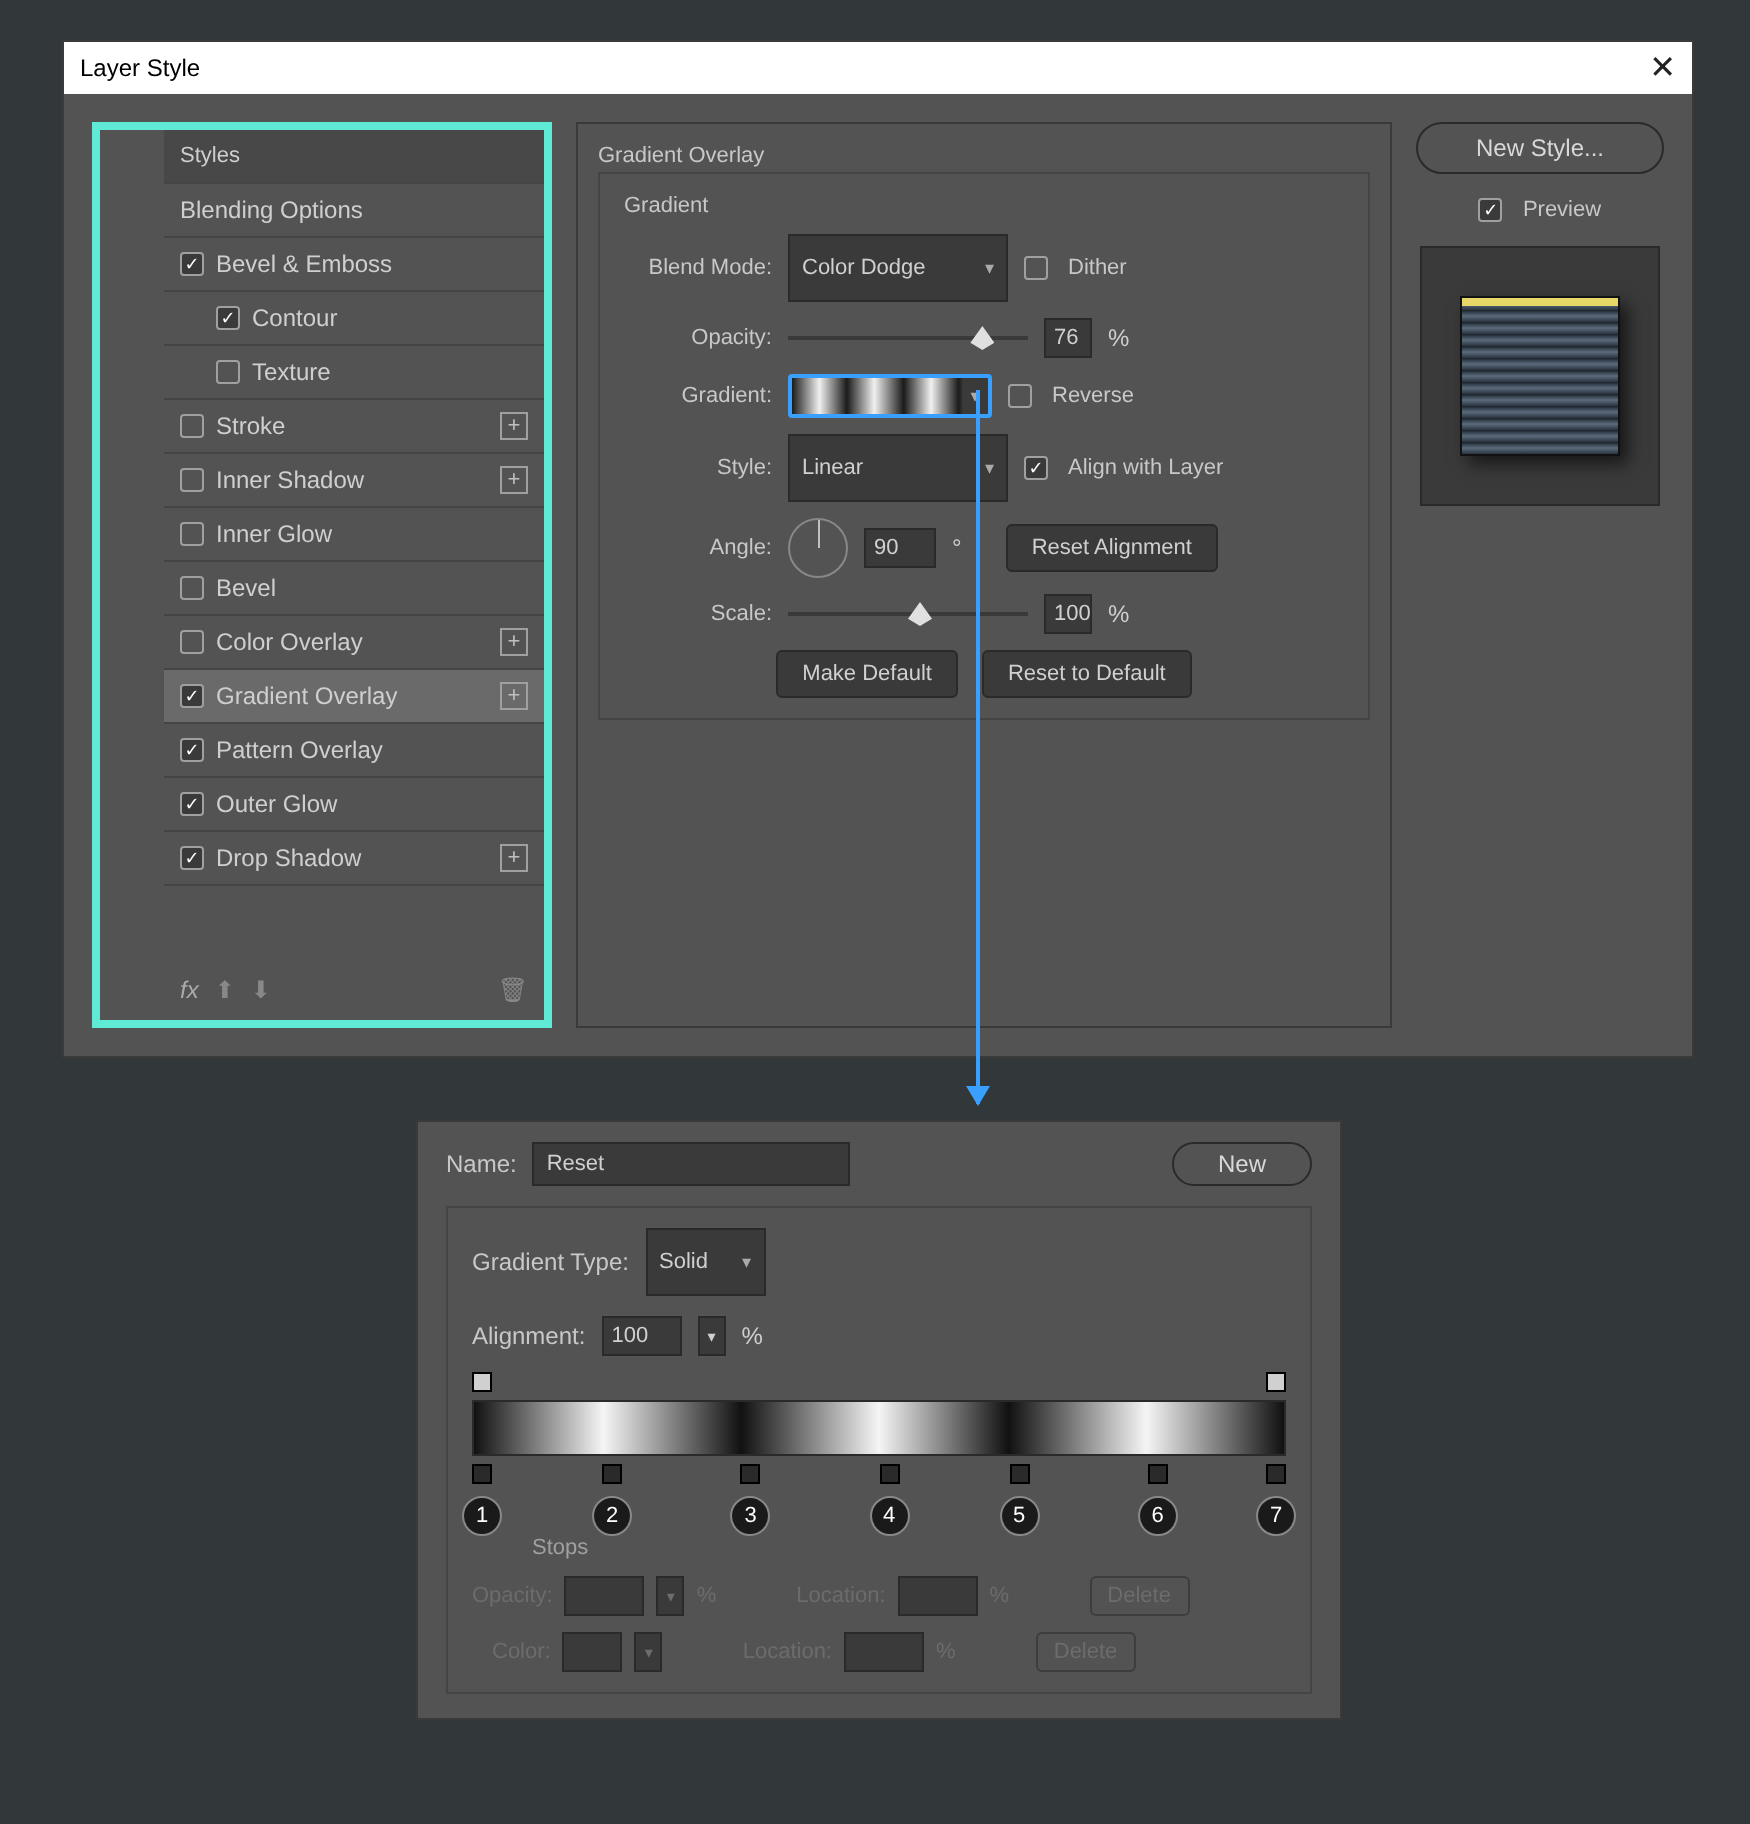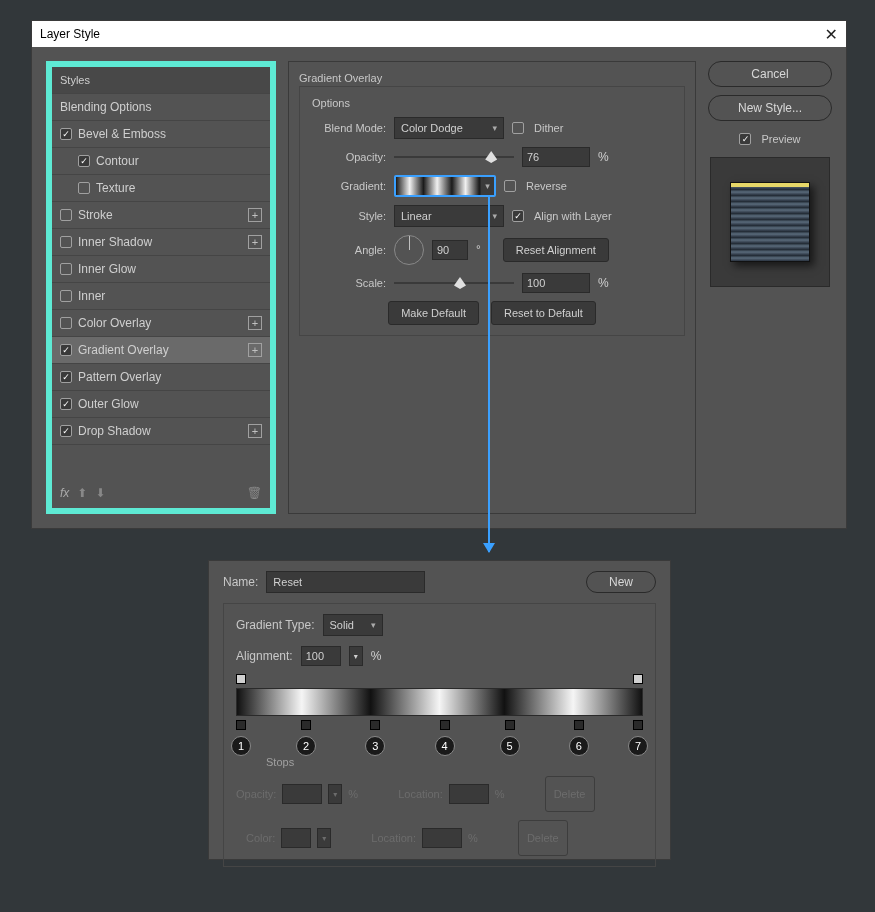--- a/index.html
+++ b/index.html
@@ -28,23 +28,23 @@
     padding: 0 8px;
     color: #000;
     font-size: 12px;
     justify-content: space-between;
   }
   .close-x { font-size: 16px; color: #222; cursor: default; }
   .body { display: flex; padding: 14px; gap: 12px; height: calc(100% - 26px); }
   
   .styles-panel {
     width: 230px;
-    border: 6px solid #5eead4;
+    border: 4px solid #5eead4;
     background: #535353;
-    display: flex; flex-direction: column;
+    display: flex; flex-direction: column; padding-left: 32px;
   }
   .styles-row {
     height: 27px;
     display: flex; align-items: center;
     padding: 0 8px;
     border-bottom: 1px solid #454545;
     justify-content: space-between;
     color: #cfcfcf;
   }
   .styles-row.header { background: #484848; font-size: 11px; }
@@ -91,21 +91,21 @@
     padding: 10px 12px;
     margin-top: 2px;
   }
   .field-row {
     display: flex; align-items: center;
     margin-bottom: 8px;
     gap: 8px;
   }
   .field-label { width: 74px; text-align: right; font-size: 11px; color: #c8c8c8; }
   .select {
-    height: 22px; background: #3a3a3a;
+    height: 34px; background: #3a3a3a;
     border: 1px solid #2a2a2a;
     display: flex; align-items: center;
     padding: 0 6px; color: #d0d0d0;
     font-size: 11px;
     justify-content: space-between;
     min-width: 100px;
   }
   .select .chev { font-size: 9px; color: #aaa; }
   .slider-track {
     flex: 1;
@@ -114,21 +114,21 @@
     position: relative;
     max-width: 120px;
   }
   .slider-thumb {
     position: absolute; top: -5px;
     width: 12px; height: 12px;
     background: #e0e0e0;
     clip-path: polygon(50% 0, 100% 70%, 50% 100%, 0 70%);
   }
   .num-input {
-    width: 68px; height: 20px;
+    width: 24px; height: 20px;
     background: #3a3a3a; border: 1px solid #2a2a2a;
     color: #d0d0d0; font-size: 11px;
     display: flex; align-items: center; padding: 0 4px;
   }
   .grad-swatch {
     width: 102px; height: 22px;
     border: 2px solid #3aa0ff;
     border-radius: 2px;
     background: linear-gradient(90deg,#1b1b1b 0%,#f0f0f0 14%,#1b1b1b 28%,#f0f0f0 42%,#1b1b1b 57%,#f0f0f0 71%,#1b1b1b 85%,#f0f0f0 100%);
     display:flex; align-items:center; justify-content:flex-end;
@@ -230,21 +230,21 @@
     bottom:-40px;
     border:1px solid #888;
   }
   .stops-label { font-size:11px; color:#a0a0a0; margin-left:30px; }
   .disabled { color:#6c6c6c; }
   .sm-input { width:40px; height:20px; background:#3a3a3a; border:1px solid #2a2a2a; display:inline-block; }
   .sm-dd { width:14px; height:20px; background:#3a3a3a; border:1px solid #2a2a2a; display:inline-flex;align-items:center;justify-content:center;font-size:8px; }
   .ge-controls { display:flex; gap:40px; margin-top:0px; }
   .ge-col { display:flex; align-items:center; gap:6px; font-size:11px; }
   .del-btn {
-    width:50px; height:36px; border:1px solid #3d3d3d;
+    width:50px; height:20px; border:1px solid #3d3d3d;
     display:flex;align-items:center;justify-content:center;
     font-size:11px; color:#6c6c6c; border-radius:3px;
   }
 </style>
 </head>
 <body>
 
 <div class="dialog">
   <div class="titlebar">
     <span>Layer Style</span>
@@ -295,21 +295,21 @@
         </div>
       <div class="styles-row">
           <span class="row-left">
             <span class="chk"></span>
             <span>Inner Glow</span>
           </span>
         </div>
       <div class="styles-row">
           <span class="row-left">
             <span class="chk"></span>
-            <span>Inner</span>
+            <span>Bevel</span>
           </span>
         </div>
       <div class="styles-row">
           <span class="row-left">
             <span class="chk"></span>
             <span>Color Overlay</span>
           </span>
           <span class="plus">+</span>
         </div>
       <div class="styles-row selected">
@@ -344,21 +344,21 @@
           <span>⬆</span>
           <span>⬇</span>
         </span>
         <span>🗑</span>
       </div>
     </div>
 
     <div class="center-panel">
       <div class="group-label">Gradient Overlay</div>
       <div class="sub-group">
-        <div class="group-label" style="margin-bottom:8px;">Options</div>
+        <div class="group-label" style="margin-bottom:8px;">Gradient</div>
 
         <div class="field-row">
           <span class="field-label">Blend Mode:</span>
           <div class="select" style="width:110px;">
             <span>Color Dodge</span>
             <span class="chev">▾</span>
           </div>
           <span class="inline-chk">
               <span class="chk"></span>
               <span>Dither</span>
@@ -415,21 +415,20 @@
         </div>
 
         <div class="btn-row">
           <div class="btn">Make Default</div>
           <div class="btn">Reset to Default</div>
         </div>
       </div>
     </div>
 
     <div class="right-panel">
-      <div class="pill">Cancel</div>
       <div class="pill">New Style...</div>
       <div class="inline-chk" style="justify-content:center;margin-top:4px;">
           <span class="chk on">✓</span>
           <span>Preview</span>
         </div>
       <div class="preview-box">
           <div class="thumb"></div>
         </div>
     </div>
   </div>

